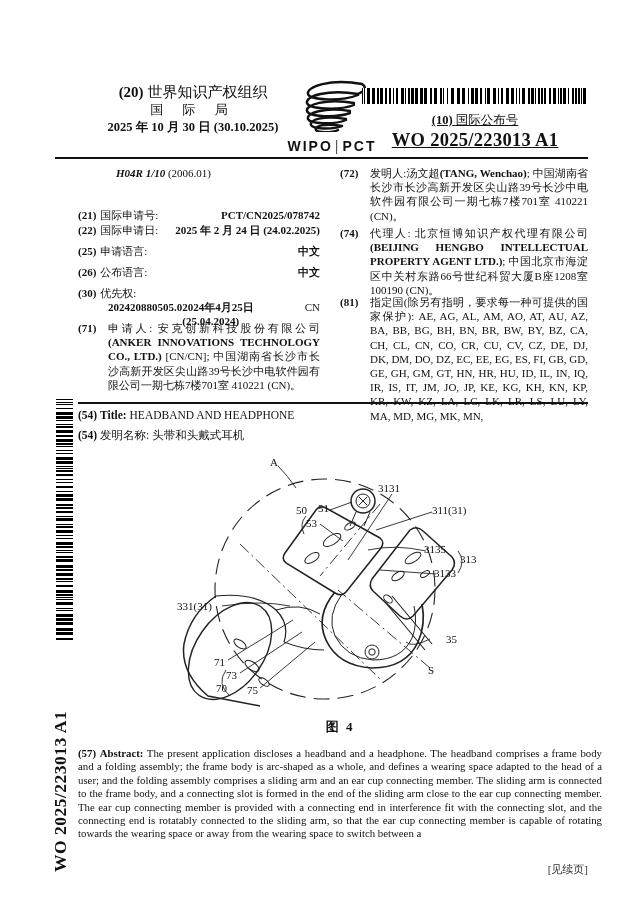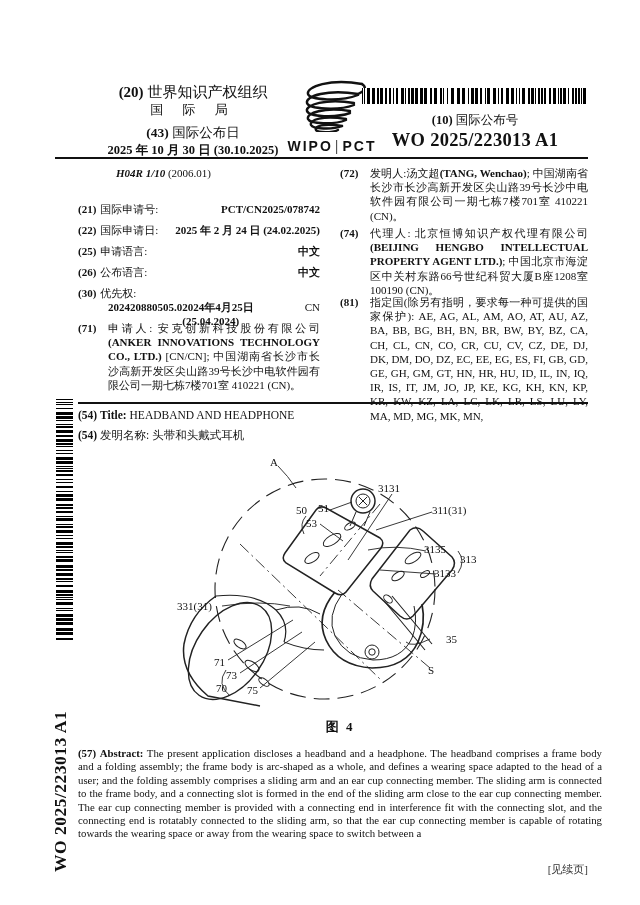--- a/index.html
+++ b/index.html
@@ -16,21 +16,21 @@
   .org-block{left:86px;top:84px;width:214px;text-align:center;line-height:1.15;}
   .org-name{font-size:15px;}
   .org-bureau{font-size:13px;letter-spacing:8px;margin-top:2px;}
   .pubdate-label{font-size:13.5px;margin-top:7px;}
   .pubdate-value{font-size:12.5px;font-weight:bold;margin-top:2px;}
   .logo-block{left:286px;top:80px;width:92px;text-align:center;}
   .logo-word{font-family:"Liberation Sans","DejaVu Sans",sans-serif;font-weight:bold;
              font-size:14px;letter-spacing:2px;margin-top:2px;white-space:nowrap;}
   .logo-sep{font-weight:normal;color:#555;padding:0 2px;}
   .barcode-h{left:362px;top:88px;width:226px;height:16px;display:flex;flex-direction:row;overflow:hidden;}
-  .pubnum-block{left:362px;top:112px;width:226px;text-align:center;}
+  .pubnum-block{left:362px;top:112px;width:226px;text-align:center;text-decoration:underline;}
   .pubnum-label{font-size:12.5px;}
   .pubnum-value{font-size:18.5px;font-weight:bold;margin-top:1px;letter-spacing:.3px;}
   .rule-header{left:55px;top:157px;width:533px;height:2px;}
 
   
   .fs11{font-size:11px;line-height:14.2px;}
   .lrow{left:78px;width:242px;}
   .lrow .line2{margin-left:38px;}
   .flexrow{display:flex;justify-content:space-between;}
   .hang{display:flex;}
@@ -65,24 +65,20 @@
 
 <div class="page">
 
 
   <div class="abs org-block">
     <div class="org-name">
       <b>(20)</b>
       <span>世界知识产权组织</span>
     </div>
     <div class="org-bureau">国 际 局</div>
-    <div class="pubdate-label">
-      <b>(43)</b>
-      <span>国际公布日</span>
-    </div>
     <div class="pubdate-value">2025 年 10 月 30 日 (30.10.2025)</div>
   </div>
 
   <div class="abs logo-block">
     <svg width="80" height="52" viewBox="0 0 80 52">
       <g fill="none" stroke="#111" stroke-width="2.4" stroke-linecap="round">
         <path d="M70 4 C38 -2 14 7 16 14 C18 20 48 22 66 15"></path>
         <path d="M66 14 C36 9 13 16 15 23 C17 29 46 31 62 25"></path>
         <path d="M62 23 C34 18 13 25 15 31 C17 37 44 38 58 33"></path>
         <path d="M58 31 C32 27 14 33 16 39 C18 44 42 45 54 40"></path>
@@ -218,21 +214,21 @@
     </div>
     <div class="pubnum-value">WO 2025/223013 A1</div>
   </div>
 
   <div class="abs rule rule-header"></div>
 
   <div class="abs fs11 lrow" style="top:166px">
     <div class="line2"><span class="ipc-class">H04R 1/10</span><span> (2006.01)</span></div>
   </div>
 
-  <div class="abs fs11 lrow flexrow" style="top:202px">
+  <div class="abs fs11 lrow flexrow" style="top:208px">
     <span><span class="c">(21)</span><span>国际申请号:</span></span>
     <span class="b">PCT/CN2025/078742</span>
   </div>
 
   <div class="abs fs11 lrow flexrow" style="top:223px">
     <span><span class="c">(22)</span><span>国际申请日:</span></span>
     <span class="b">2025 年 2 月 24 日 (24.02.2025)</span>
   </div>
 
   <div class="abs fs11 lrow flexrow" style="top:244px">

